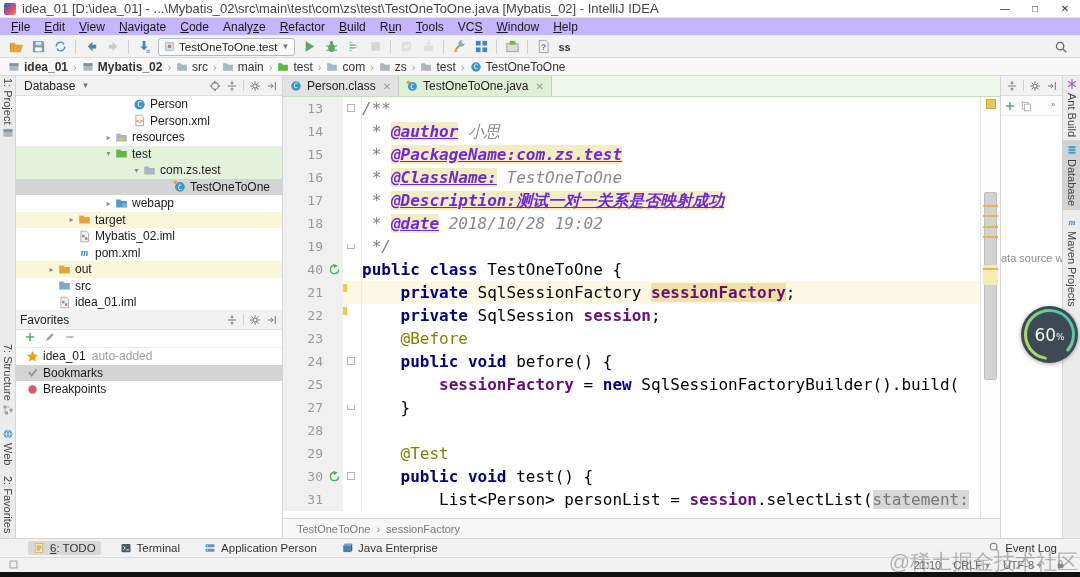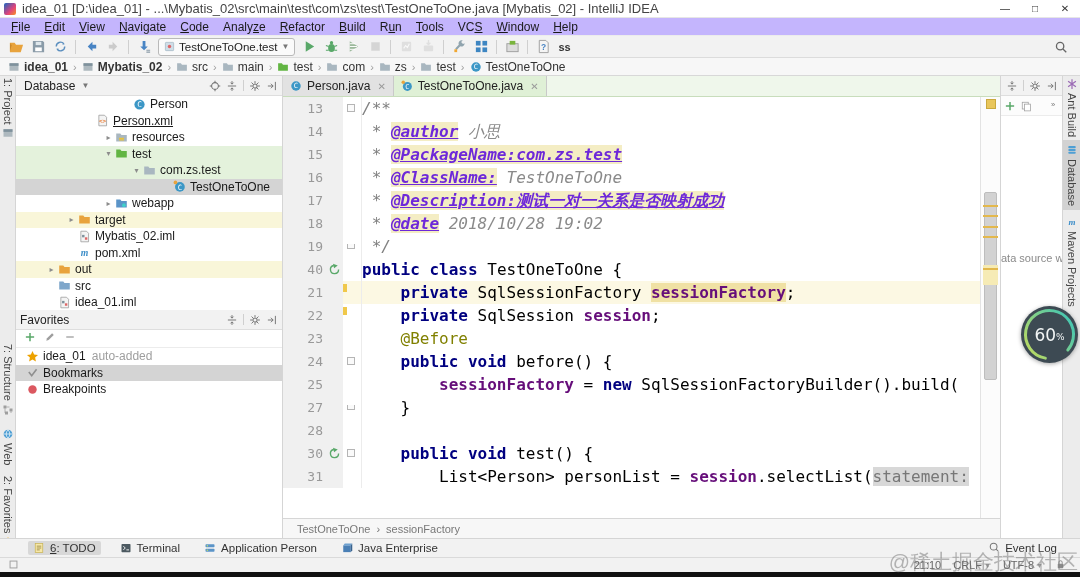--- a/index.html
+++ b/index.html
@@ -489,21 +489,21 @@
     <div id="tree">
         <div class="tree-row" style="padding-left: 117px;">
           <span class="icn" style="display: inline-flex;">
             <svg viewBox="0 0 16 16">
               <circle cx="8" cy="8" r="6.3" fill="#3c97c6"></circle>
               <text x="8" y="11.3" font-size="9.5" fill="#fff" text-anchor="middle" font-family="monospace">C</text>
             </svg>
           </span>
           <span>Person</span>
         </div>
-        <div class="tree-row" style="padding-left: 80px; text-decoration: underline;">
+        <div class="tree-row" style="padding-left: 117px;">
           <span class="icn" style="display: inline-flex;">
             <svg viewBox="0 0 16 16">
               <path d="M3.5 1.5h7l2.5 2.5v10.5h-9.5z" fill="#f4f4f4" stroke="#9e9e9e"></path>
               <text x="8" y="11.5" font-size="7.5" fill="#e8762d" text-anchor="middle" font-weight="bold">&lt;&gt;</text>
             </svg>
           </span>
           <span>Person.xml</span>
         </div>
         <div class="tree-row" style="padding-left: 86px;">
           <span class="arrow">▸</span>
@@ -683,21 +683,21 @@
 
   <div id="editor-zone">
     <div id="tabstrip">
         <span class="etab">
           <span class="icn" style="display: inline-flex;">
             <svg viewBox="0 0 16 16">
               <circle cx="8" cy="8" r="6.3" fill="#3c97c6"></circle>
               <text x="8" y="11.3" font-size="9.5" fill="#fff" text-anchor="middle" font-family="monospace">C</text>
             </svg>
           </span>
-          <span>Person.java</span>
+          <span>Person.class</span>
           <span class="close">✕</span>
         </span>
         <span class="etab active">
           <span class="icn" style="display: inline-flex;">
             <svg viewBox="0 0 16 16">
               <circle cx="8.5" cy="8.5" r="6" fill="#3c97c6"></circle>
               <text x="8.5" y="11.7" font-size="9" fill="#fff" text-anchor="middle" font-family="monospace">C</text>
               <circle cx="3" cy="3" r="2.3" fill="#e8a33d"></circle>
             </svg>
           </span>
@@ -806,20 +806,26 @@
           <span class="fold">
             <span class="fold-mark end"></span>
           </span>
           <pre><span class="p">    }</span></pre>
         </div>
         <div class="code-row">
           <span class="ln">28</span>
           <span class="slot"></span>
           <span class="fold"></span>
           <pre></pre>
+        </div>
+        <div class="code-row">
+          <span class="ln">29</span>
+          <span class="slot"></span>
+          <span class="fold"></span>
+          <pre><span class="p">    </span><span class="a">@Test</span></pre>
         </div>
         <div class="code-row">
           <span class="ln">30</span>
           <span class="slot"><span class="icn" style="display: inline-flex;">
               <svg viewBox="0 0 16 16">
                 <path d="M13 8A5 5 0 1 1 7.2 3.1" fill="none" stroke="#59a869" stroke-width="1.7"></path>
                 <path d="M6.2 0.8L12 3.2 7.5 6.5z" fill="#59a869"></path>
               </svg>
             </span></span>
           <span class="fold">

